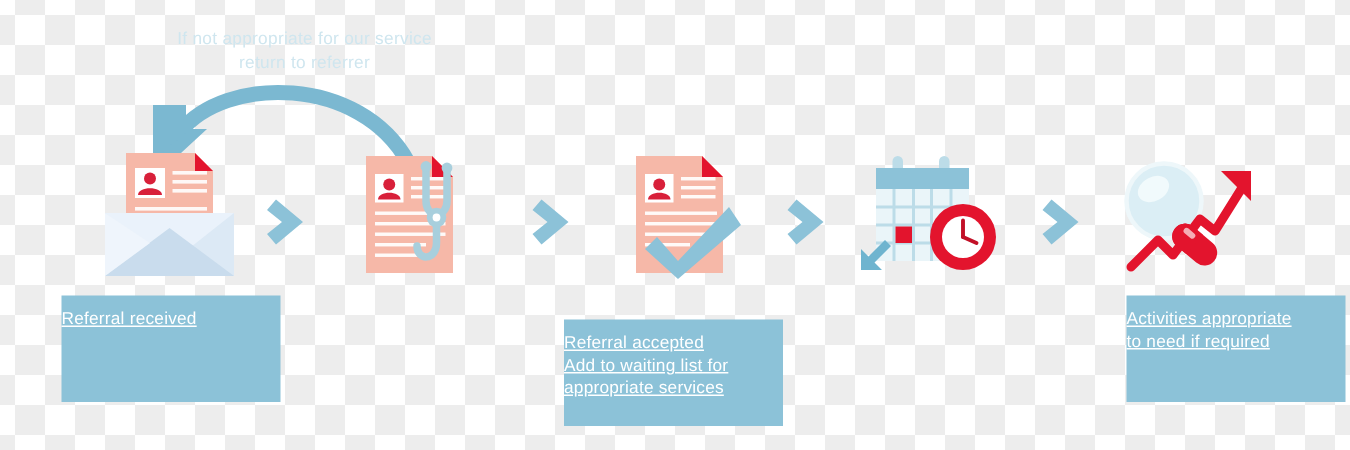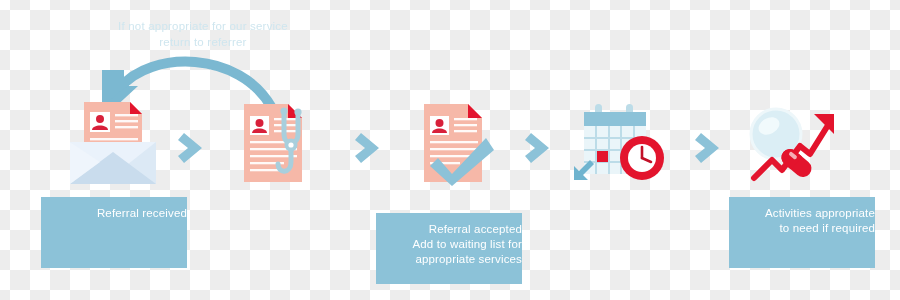--- a/index.html
+++ b/index.html
@@ -37,23 +37,23 @@
   
   .step-box{
     position:absolute;top:197px;width:146px;height:71px;
     background:#8cc2d8;
     color:#ffffff;
     display:flex;align-items:flex-start;justify-content:center;
     box-sizing:border-box;
     padding-top:9px;
   }
   .step-box .label{
-    font-size:11.5px;line-height:15px;text-align:right;
+    font-size:11.5px;line-height:15px;text-align:left;
     white-space:pre-line;letter-spacing:.15px;
-    display:block;width:100%;
+    display:block;width:100%;text-decoration:underline;
   }
 </style>
 </head>
 <body>
 
 <div class="stage">
 
   <div class="return-note">If not appropriate for our service
 return to referrer</div>
 
@@ -205,18 +205,18 @@
   </div>
 
   <div class="step-box" style="left:41px;">
     <span class="label">Referral received</span>
   </div>
   <div class="step-box" style="left:376px;margin-top:16px;">
     <span class="label">Referral accepted
 Add to waiting list for
 appropriate services</span>
   </div>
-  <div class="step-box" style="left:729px;">
+  <div class="step-box" style="left:751px;">
     <span class="label">Activities appropriate
 to need if required</span>
   </div>
 
 </div>
 
 </body></html>

